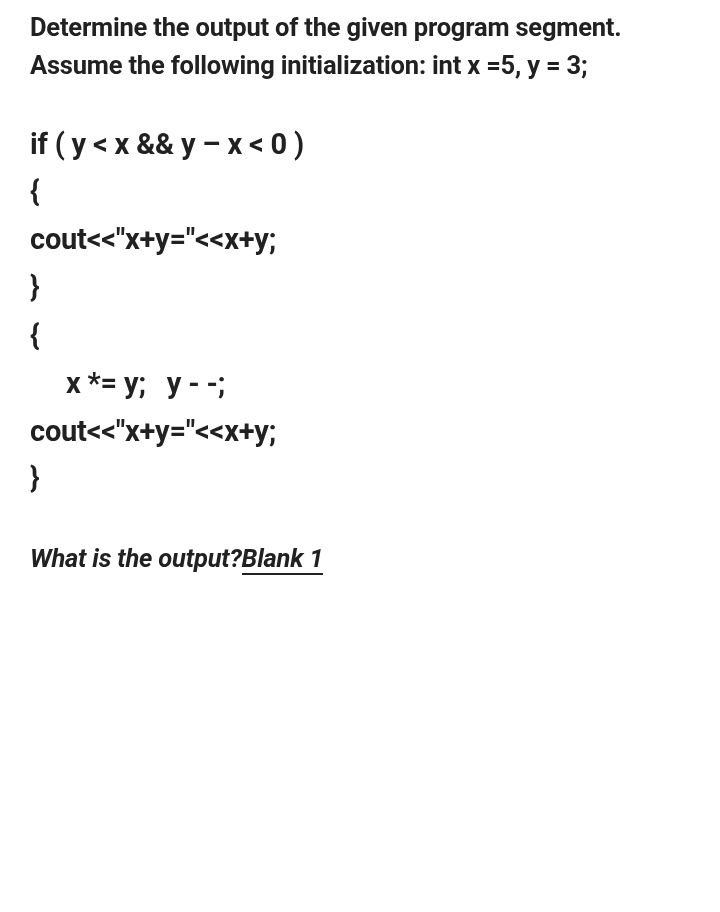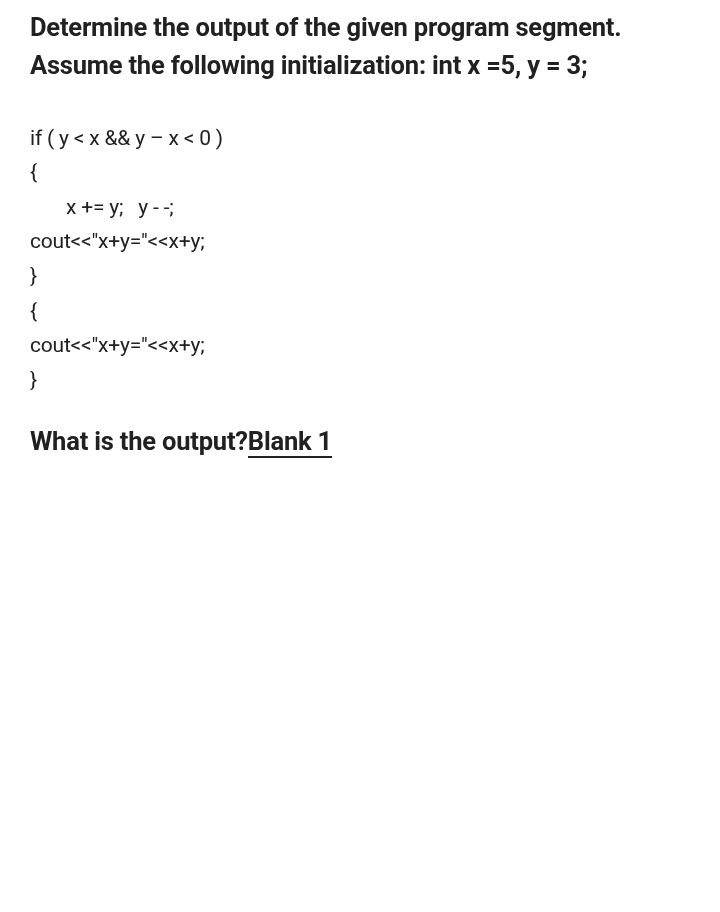--- a/index.html
+++ b/index.html
@@ -16,55 +16,56 @@
     padding: 8px 30px 0 30px;
   }
   .intro {
     font-size: 25.5px;
     font-weight: 700;
     line-height: 1.5;
     letter-spacing: -0.2px;
     margin-bottom: 36px;
   }
   .code {
-    font-size: 21px;
-    font-weight: 400;
+    font-size: 29px;
+    font-weight: 700;
     line-height: 1.65;
     letter-spacing: -0.2px;
   }
   .code-line {
     white-space: pre-wrap;
   }
   .indent {
     padding-left: 36px;
   }
   .blank-section {
-    margin-top: 28px;
+    margin-top: 40px;
+    font-style: italic;
   }
   .output-q {
     font-size: 25.5px;
     font-weight: 700;
     letter-spacing: -0.2px;
   }
   .blank-label {
     border-bottom: 2px solid #212121;
     display: inline-block;
   }
 </style>
 </head>
 <body>
 
 <div class="intro">Determine the output of the given program segment. Assume the following initialization: int x =5, y = 3;</div>
 
 <div class="code">
   <div class="code-line">if ( y &lt; x &amp;&amp; y – x &lt; 0 )</div>
   <div class="code-line">{</div>
-  <div class="code-line indent">x += y;   y - -;</div>
   <div class="code-line">cout&lt;&lt;"x+y="&lt;&lt;x+y;</div>
   <div class="code-line">}</div>
   <div class="code-line">{</div>
+  <div class="code-line indent">x *= y;   y - -;</div>
   <div class="code-line">cout&lt;&lt;"x+y="&lt;&lt;x+y;</div>
   <div class="code-line">}</div>
 </div>
 
 <div class="blank-section">
   <span class="output-q">What is the output?</span><span class="output-q blank-label">Blank 1</span>
 </div>
 
 </body></html>

